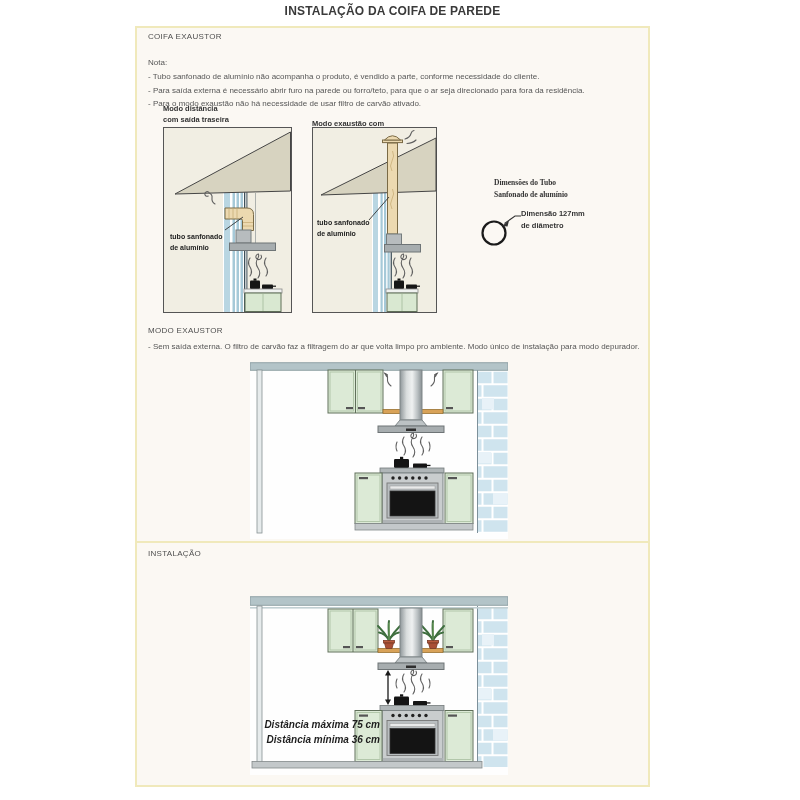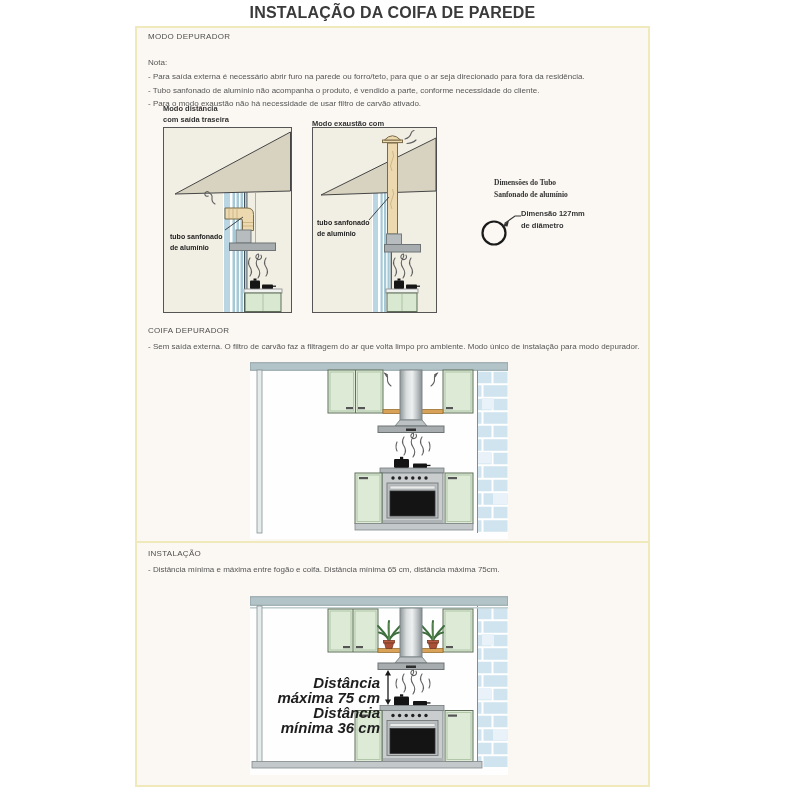--- a/index.html
+++ b/index.html
@@ -14,58 +14,58 @@
     --text-gray:#565656;
   }
   html,body{margin:0;padding:0;}
   body{
     width:800px;height:800px;position:relative;background:#ffffff;
     font-family:"Liberation Sans", sans-serif;overflow:hidden;
   }
   .abs{position:absolute;}
   .page-title{
     top:4px;left:135px;width:515px;text-align:center;
-    font-size:16px;font-weight:bold;color:#3a3a3a;letter-spacing:.2px;
+    font-size:12px;font-weight:bold;color:#3a3a3a;letter-spacing:.2px;
   }
   .content-box{
     left:135px;top:26px;width:515px;height:761px;box-sizing:border-box;
     border:2px solid var(--accent);background:var(--paper);
   }
   .divider{left:137px;top:541px;width:511px;height:2px;background:var(--accent);}
   .sec-heading{font-size:8px;color:#4f4f4f;letter-spacing:.3px;}
   .note-line{font-size:8px;color:var(--text-gray);line-height:13.5px;white-space:nowrap;}
   .diag-label{font-size:7.5px;font-weight:bold;color:#333;line-height:10.5px;}
   .tube-label{font-size:7px;font-weight:bold;color:#222;line-height:11px;}
   .dim-text{font-size:7.5px;font-weight:bold;color:#333;line-height:11.5px;}
   .dist-labels{
-    font-size:15px;font-weight:bold;font-style:italic;color:#1e1e1e;
-    line-height:15px;text-align:right;z-index:5;
+    font-size:10px;font-weight:bold;font-style:italic;color:#1e1e1e;
+    line-height:15px;text-align:right;z-index:5;margin-top:42px;
   }
   .lbl-layer{z-index:4;}
   svg{display:block;}
   
   .cab{fill:var(--cabinet-green);stroke:#60705a;stroke-width:1;}
   .cab-in{fill:none;stroke:#aec4a6;stroke-width:0.9;}
   .handle{fill:#555;}
   .steam{fill:none;stroke:#606060;stroke-width:1.1;stroke-linecap:round;}
   .tan{fill:var(--duct-tan);stroke:#7a6a45;stroke-width:1;}
   .corr{stroke:#c9ae78;stroke-width:0.8;fill:none;}
 </style>
 </head>
 <body>
 
 <div class="abs page-title">INSTALAÇÃO DA COIFA DE PAREDE</div>
 <div class="abs content-box"></div>
 <div class="abs divider"></div>
 
-<div class="abs sec-heading" style="left:148px;top:32px;">MODO DEPURADOR</div>
+<div class="abs sec-heading" style="left:148px;top:32px;">COIFA EXAUSTOR</div>
 <div class="abs note-line" style="left:148px;top:56px;">Nota:</div>
 <div class="abs" style="left:148px;top:70px;">
+  <div class="note-line">- Tubo sanfonado de alumínio não acompanha o produto, é vendido a parte, conforme necessidade do cliente.</div>
   <div class="note-line">- Para saída externa é necessário abrir furo na parede ou forro/teto, para que o ar seja direcionado para fora da residência.</div>
-  <div class="note-line">- Tubo sanfonado de alumínio não acompanha o produto, é vendido a parte, conforme necessidade do cliente.</div>
   <div class="note-line">- Para o modo exaustão não há necessidade de usar filtro de carvão ativado.</div>
 </div>
 
 <div class="abs diag-label" style="left:163px;top:104px;">
   <div>Modo distância</div>
   <div>com saída traseira</div>
 </div>
 
 <svg class="abs" style="left:163px;top:127px;" width="129" height="186" viewBox="0 0 129 186">
   <rect x="0.5" y="0.5" width="128" height="185" fill="#f1eee3" stroke="#555"></rect>
@@ -182,21 +182,21 @@
 <svg class="abs" style="left:478px;top:205px;" width="120" height="50" viewBox="0 0 120 50">
   <circle cx="16" cy="28" r="11.5" fill="none" stroke="#1a1a1a" stroke-width="2.2"></circle>
   <polyline points="43,11 37,11 26.5,18.5" fill="none" stroke="#333" stroke-width="1.1"></polyline>
   <polygon points="24,21 31,15.5 29.5,21.5" fill="#333"></polygon>
 </svg>
 <div class="abs dim-text" style="left:521px;top:208px;">
   <div>Dimensão 127mm</div>
   <div>de diâmetro</div>
 </div>
 
-<div class="abs sec-heading" style="left:148px;top:326px;">COIFA DEPURADOR</div>
+<div class="abs sec-heading" style="left:148px;top:326px;">MODO EXAUSTOR</div>
 <div class="abs note-line" style="left:148px;top:340px;text-align:center;">- Sem saída externa. O filtro de carvão faz a filtragem do ar que volta limpo pro ambiente. Modo único de instalação para modo depurador.</div>
 
 <svg class="abs" style="left:250px;top:362px;" width="258" height="177" viewBox="0 0 258 177">
   <defs>
     <pattern id="bricks1" patternUnits="userSpaceOnUse" x="227.5" y="8" width="30" height="27">
       <rect width="30" height="27" fill="var(--brick-blue)"></rect>
       <path d="M0,0.8 H30 M0,14.3 H30 M15,0.8 V14.3 M5,14.3 V27.8 M0,27.8 H30" stroke="#ffffff" stroke-width="2" fill="none"></path>
     </pattern>
     <linearGradient id="ductg1" x1="0" y1="0" x2="1" y2="0">
       <stop offset="0" stop-color="#8f979a"></stop>
@@ -282,21 +282,20 @@
     <rect x="109" y="115" width="9" height="2.2" class="handle"></rect>
     <rect x="195" y="111" width="28" height="50.5" class="cab"></rect>
     <rect x="197" y="113" width="24" height="46.5" class="cab-in"></rect>
     <rect x="198" y="115" width="9" height="2.2" class="handle"></rect>
   </g>
   <rect x="105" y="161.5" width="118" height="6.5" fill="#c3c8ca" stroke="#83898b" stroke-width="0.8"></rect>
 </svg>
 
 <div class="abs sec-heading" style="left:148px;top:549px;text-align:right;">INSTALAÇÃO</div>
 <div class="abs" style="left:148px;top:563px;">
-  <div class="note-line">- Distância mínima e máxima entre fogão e coifa. Distância mínima 65 cm, distância máxima 75cm.</div>
 </div>
 
 <svg class="abs" style="left:250px;top:596px;" width="258" height="179" viewBox="0 0 258 179">
   <defs>
     <pattern id="bricks2" patternUnits="userSpaceOnUse" x="227.5" y="10" width="30" height="27">
       <rect width="30" height="27" fill="var(--brick-blue)"></rect>
       <path d="M0,0.8 H30 M0,14.3 H30 M15,0.8 V14.3 M5,14.3 V27.8 M0,27.8 H30" stroke="#ffffff" stroke-width="2" fill="none"></path>
     </pattern>
     <linearGradient id="ductg2" x1="0" y1="0" x2="1" y2="0">
       <stop offset="0" stop-color="#8f979a"></stop>

